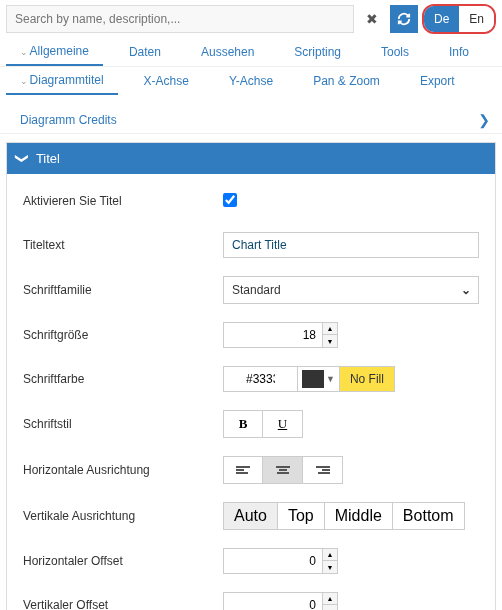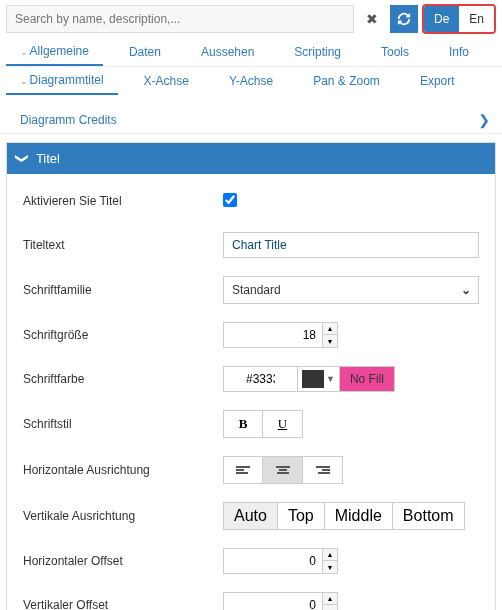--- a/index.html
+++ b/index.html
@@ -1,21 +1,21 @@
 <!DOCTYPE html>
 <html><head>
 <meta charset="utf-8">
 <style>
 * { box-sizing: border-box; margin: 0; padding: 0; }
 body { font-family: Arial, sans-serif; font-size: 12px; color: #333; background: #fff; width: 502px; }
 .top-bar { display: flex; align-items: center; padding: 4px 6px; gap: 4px; }
 .search-input { flex: 1; padding: 6px 8px; border: 1px solid #ddd; background: #f8f8f8; color: #0f766e; font-size: 12px; }
 .icon-btn { width: 28px; height: 28px; background: #fff; display: flex; align-items: center; justify-content: center; cursor: pointer; color: #555; font-size: 14px; border: none; }
 .refresh-btn { background: #317bbf; color: #fff; }
-.lang-group { display: flex; border: 2px solid #e04040; border-radius: 4px; overflow: hidden; }
+.lang-group { display: flex; border: 2px solid #e04040; border-radius: 12px; overflow: hidden; }
 .lang-btn { padding: 6px 10px; cursor: pointer; font-size: 12px; border: none; }
 .lang-de { background: #317bbf; color: #fff; }
 .lang-en { background: #fff; color: #333; }
 .tabs-row { display: flex; flex-wrap: wrap; border-bottom: 1px solid #eee; padding: 0 6px; gap: 12px; align-items: center; }
 .tab { padding: 6px 14px; color: #317bbf; cursor: pointer; font-size: 12px; white-space: nowrap; }
 .tab.active { border-bottom: 2px solid #317bbf; }
 .tab-caret { color: #999; margin-right: 2px; font-size: 9px; }
 .scroll-right { color: #317bbf; margin-left: auto; padding: 0 6px; font-size: 14px; cursor: pointer; }
 .panel { margin: 8px 6px; border: 1px solid #ddd; }
 .panel-header { background: #317bbf; color: #fff; padding: 8px 10px; font-size: 13px; cursor: pointer; display: flex; align-items: center; gap: 8px; }
@@ -30,21 +30,21 @@
 .spinner-wrap { display: flex; align-items: center; }
 .spinner-input { width: 100px; padding: 5px 6px; border: 1px solid #ccc; text-align: right; font-size: 12px; }
 .spinner-btns { display: flex; flex-direction: column; border: 1px solid #ccc; border-left: none; }
 .spin-btn { width: 14px; height: 12px; font-size: 7px; line-height: 1; background: #f5f5f5; border: none; cursor: pointer; display: flex; align-items: center; justify-content: center; border-bottom: 1px solid #ccc; }
 .spin-btn:last-child { border-bottom: none; }
 .color-wrap { display: flex; align-items: center; }
 .color-input { width: 75px; padding: 5px 22px; border: 1px solid #ccc; font-size: 12px; }
 .color-swatch-wrap { display: flex; align-items: center; border: 1px solid #ccc; border-left: none; padding: 2px 4px; height: 26px; gap: 2px; }
 .color-swatch { width: 22px; height: 18px; background: #333; }
 .swatch-arrow { font-size: 9px; color: #666; }
-.nofill-btn { padding: 11px 10px; border: 1px solid #ccc; border-left: none; font-size: 12px; cursor: pointer; background: #ec4899; height: 26px; display: flex; align-items: center; }
+.nofill-btn { padding: 11px 10px; border: 1px solid #ccc; border-left: none; font-size: 12px; cursor: pointer; background: #fde047; height: 26px; display: flex; align-items: center; }
 .btn-group { display: flex; }
 .toggle-btn { width: 40px; height: 28px; border: 1px solid #ccc; background: #fff; cursor: pointer; display: flex; align-items: center; justify-content: center; font-size: 13px; }
 .toggle-btn + .toggle-btn { border-left: none; }
 .toggle-btn.active { background: #ddd; }
 .seg-btn { height: 28px; padding: 0 10px; border: 1px solid #ccc; background: #fff; cursor: pointer; font-size: 16px; }
 .seg-btn + .seg-btn { border-left: none; }
 .seg-btn.active { background: #eee; }
 .checkbox { width: 14px; height: 14px; cursor: pointer; }
 .lines { display: inline-block; width: 14px; }
 .lines span { display: block; height: 2px; background: #555; margin: 1px 0; }

